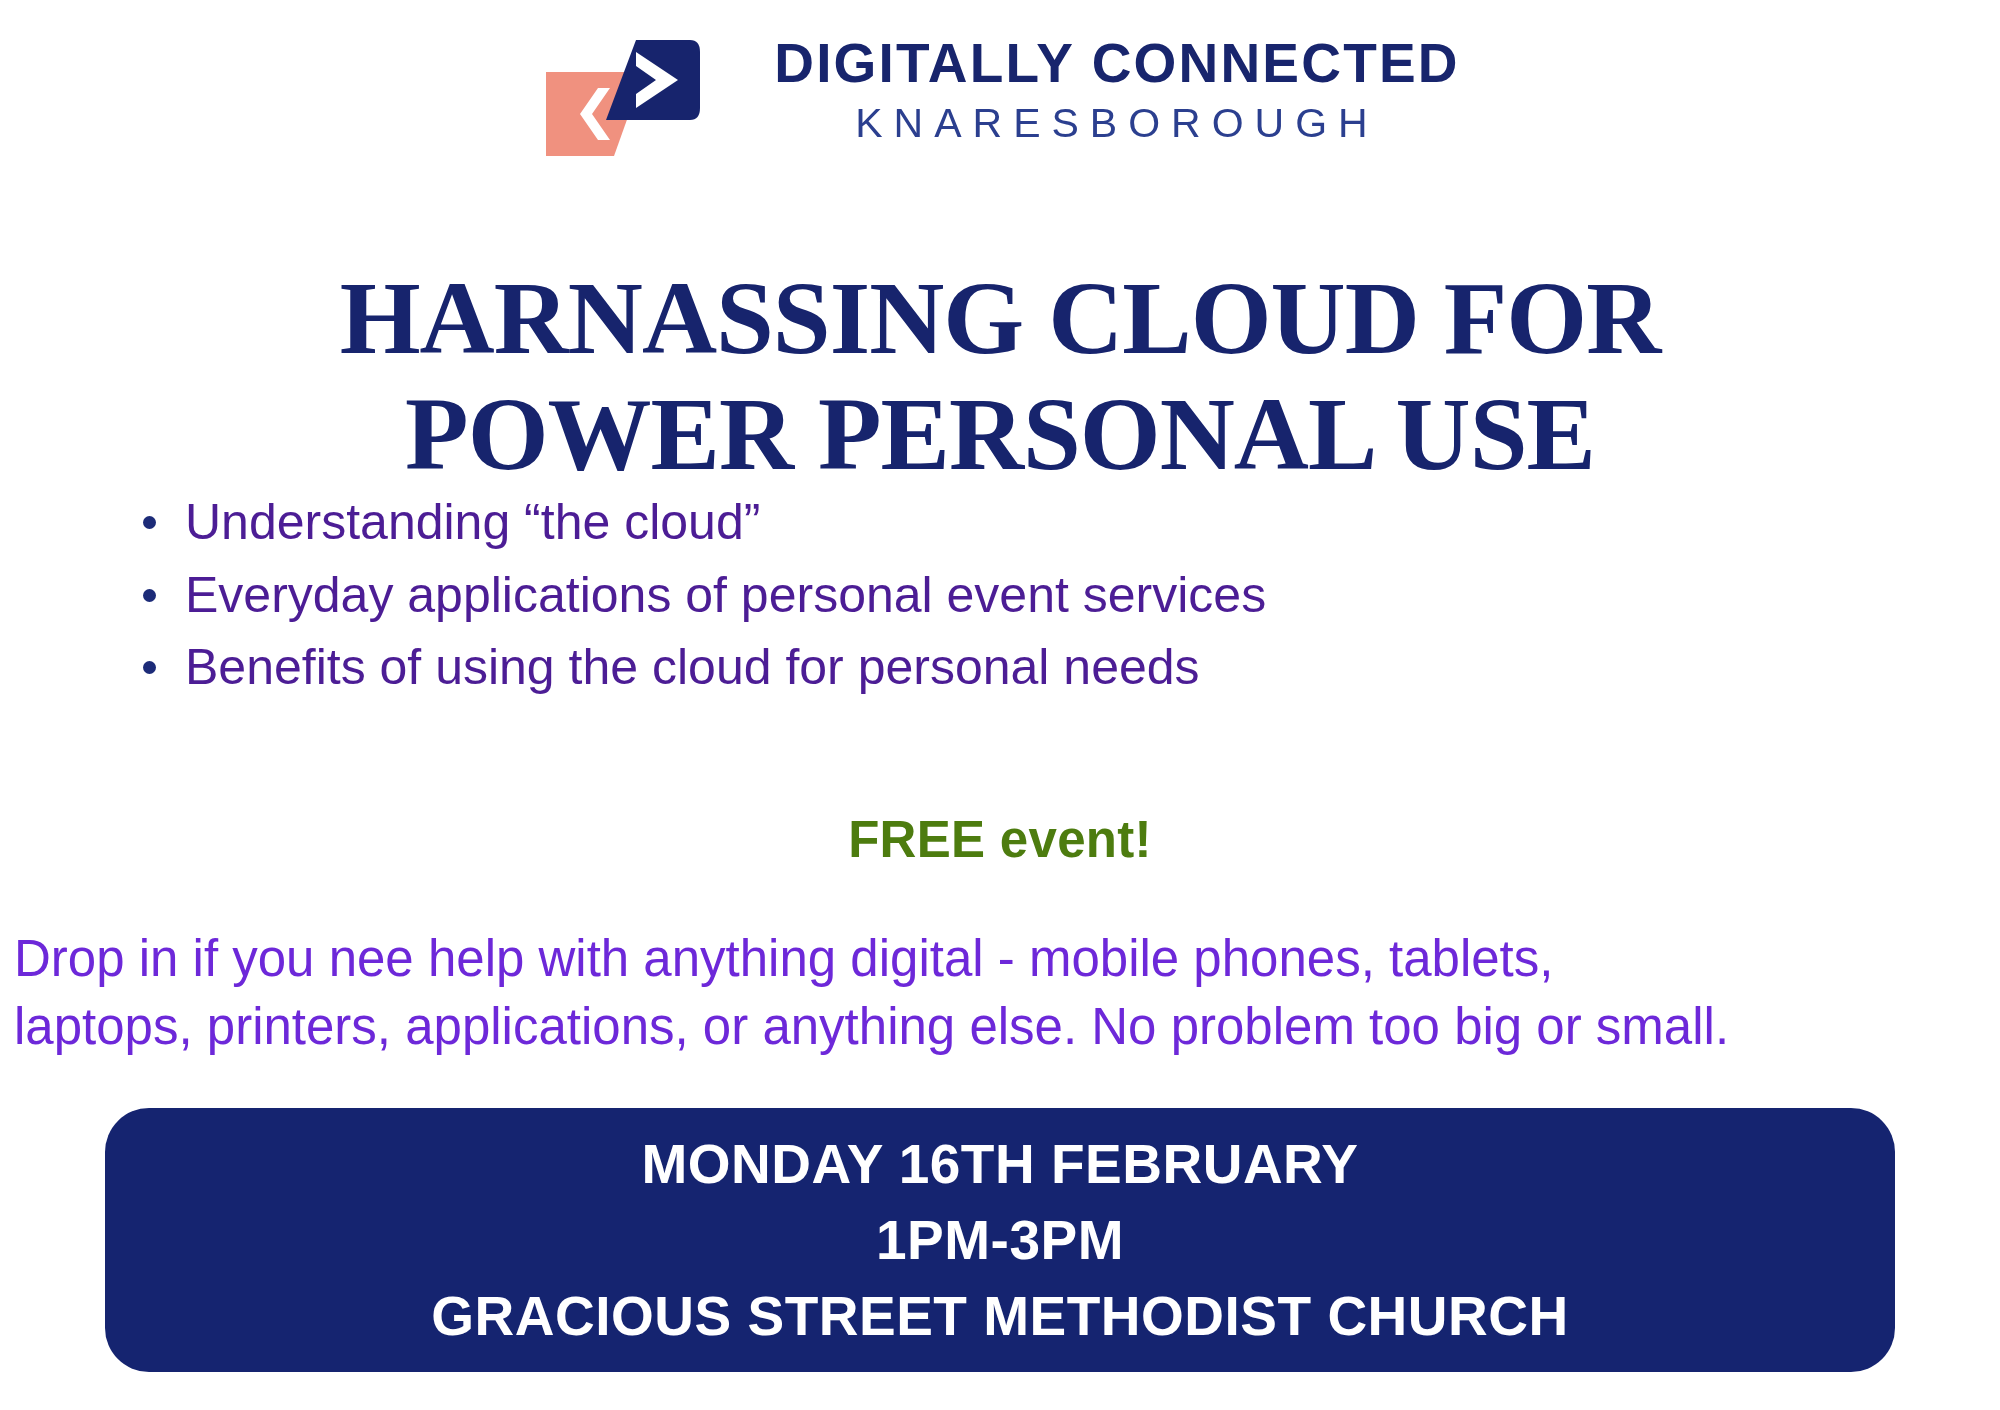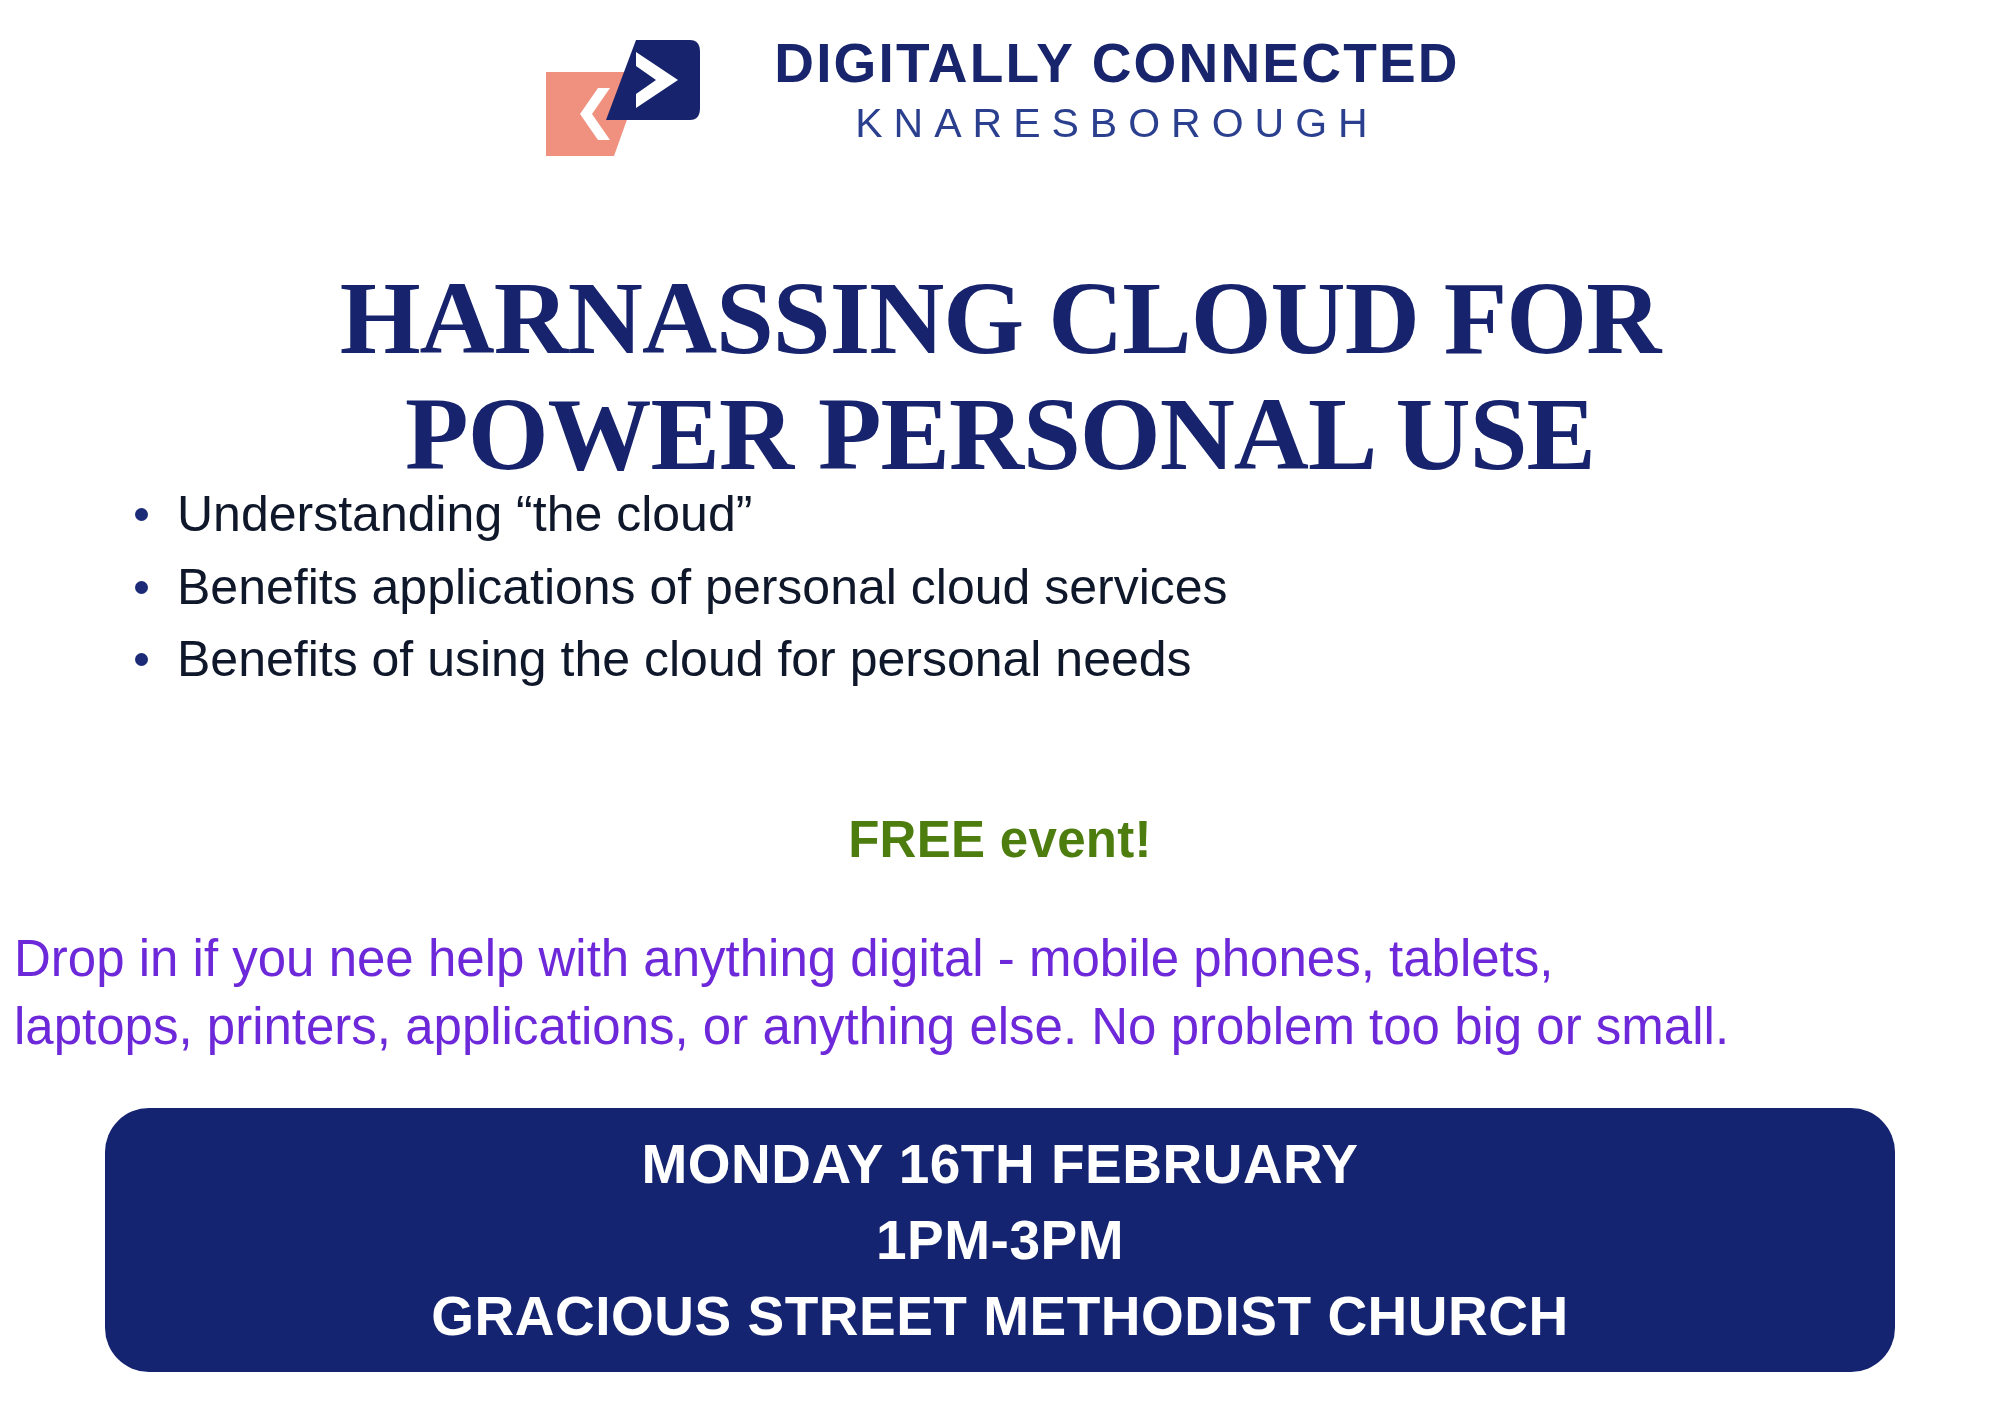--- a/index.html
+++ b/index.html
@@ -85,24 +85,24 @@
     white-space: nowrap;
     font-family: Liberation Serif, serif;
   }
 
   
   .bullets {
     position: absolute;
     left: 125px;
     top: 478px;
     width: 1750px;
-    margin: 0;
+    margin: 8px;
     padding: 0;
     list-style: none;
-    color: #0f172a;
+    color: #4c1d95;
     font-family: "Liberation Sans", sans-serif;
     font-weight: normal;
     font-size: 50px;
     line-height: 1.45;
   }
   .bullets li {
     position: relative;
     padding-left: 52px;
     white-space: nowrap;
   }
@@ -202,21 +202,21 @@
     </div>
   </div>
 
   <h1 class="title">
     <span class="line">HARNASSING CLOUD FOR</span>
     <span class="line">POWER PERSONAL USE</span>
   </h1>
 
   <ul class="bullets">
     <li>Understanding “the cloud”</li>
-    <li>Benefits applications of personal cloud services</li>
+    <li>Everyday applications of personal event services</li>
     <li>Benefits of using the cloud for personal needs</li>
   </ul>
 
   <div class="free-event">FREE event!</div>
 
   <div class="blurb">
     <span class="line">Drop in if you nee help with anything digital - mobile phones, tablets,</span>
     <span class="line">laptops, printers, applications, or anything else. No problem too big or small.</span>
   </div>
 

